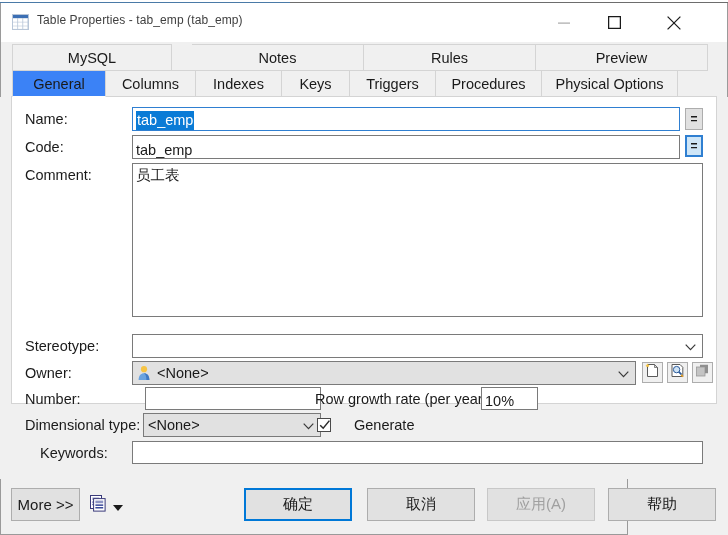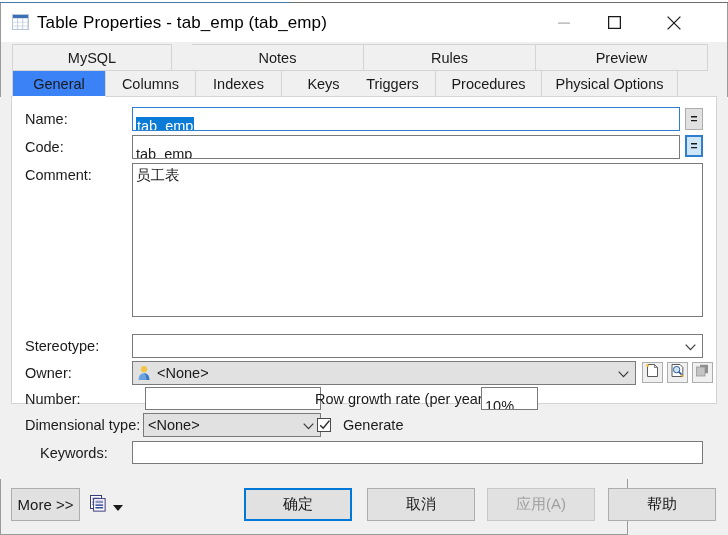--- a/index.html
+++ b/index.html
@@ -31,21 +31,21 @@
     background: #ffffff;
     border-left: 1px solid #9a9a9a;
     border-right: 1px solid #9a9a9a;
     box-sizing: border-box;
   }
   .title-icon {
     position: absolute; left: 11px; top: 11px; width: 17px; height: 16px;
   }
   .title-text {
     position: absolute; left: 36px; top: 10px;
-    font-size: 17px; color: #000000;
+    font-size: 12px; color: #404040;
     letter-spacing: 0.1px;
     white-space: nowrap;
   }
   .win-btn {
     position: absolute; top: 3px; width: 46px; height: 33px;
     display: flex; align-items: center; justify-content: center;
     cursor: default;
   }
   .win-btn.min { left: 540px; }
   .win-btn.max { left: 590px; }
@@ -94,21 +94,21 @@
     font-size: 14.5px; color: #1a1a1a;
     white-space: nowrap;
   }
   .txtfield {
     position: absolute;
     background: #ffffff;
     border: 1px solid #7a7a7a;
     box-sizing: border-box;
     font-size: 14.5px; color: #1a1a1a;
     padding: 14px 3px 0 3px;
-    display: flex; align-items: center;
+    display: flex; align-items: flex-end;
     overflow: hidden;
     white-space: nowrap;
   }
   .txtfield.focused { border: 1px solid #2f7fd1; }
   .sel {
     background: #0a7bd6; color: #ffffff;
     padding: 1px 1px 2px 1px;
   }
   .eqbtn {
     position: absolute; width: 18px; height: 22px;
@@ -253,21 +253,21 @@
     <div class="tabrow row2">
       <div class="tab first active" style="left:0px;width:94px;">
           <span>General</span>
         </div>
       <div class="tab" style="left:94px;width:90px;">
           <span>Columns</span>
         </div>
       <div class="tab" style="left:184px;width:86px;">
           <span>Indexes</span>
         </div>
-      <div class="tab" style="left:278px;width:68px;">
+      <div class="tab" style="left:270px;width:68px;">
           <span>Keys</span>
         </div>
       <div class="tab" style="left:338px;width:86px;">
           <span>Triggers</span>
         </div>
       <div class="tab" style="left:424px;width:106px;">
           <span>Procedures</span>
         </div>
       <div class="tab" style="left:530px;width:136px;">
           <span>Physical Options</span>
@@ -369,21 +369,21 @@
         <svg width="11" height="7" viewBox="0 0 11 7">
             <polyline points="0.7,0.7 5.5,5.7 10.3,0.7" fill="none" stroke="#3a3a3a" stroke-width="1.2"></polyline>
           </svg>
       </span>
     </div>
     <div class="chk" style="left:305px; top:321px;">
       <svg width="14" height="14" viewBox="0 0 14 14">
         <polyline points="2.2,7.2 5.2,10.2 11.4,2.6" fill="none" stroke="#2a2a2a" stroke-width="1.5"></polyline>
       </svg>
     </div>
-    <span class="lbl" style="left:331px; top:320px;">Generate</span>
+    <span class="lbl" style="left:342px; top:320px;">Generate</span>
 
     <span class="lbl" style="left:13px; top:348px;margin-left:15px;">Keywords:</span>
     <div class="txtfield" style="left:120px; top:344px; width:571px; height:23px;">
       <span></span>
     </div>
   </div>
 
   <div class="bottombar">
     <div class="btn" style="left:10px; top:9px; width:69px; height:33px;">
       <span>More &gt;&gt;</span>

